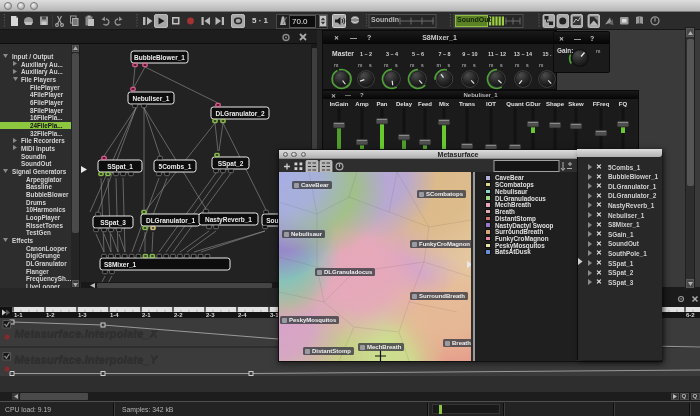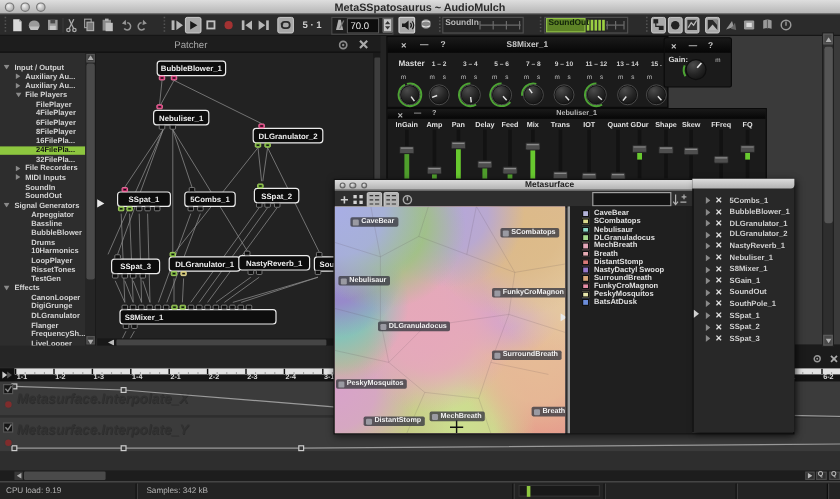--- a/index.html
+++ b/index.html
@@ -7,21 +7,20 @@
 #app{position:absolute;left:0;top:0;width:700px;height:416px;overflow:hidden;}
 .abs{position:absolute;}
 .tx{position:absolute;white-space:nowrap;}
 </style></head><body>
 <div id="app">
 
 <div class="abs" style="left:0;top:0;width:700px;height:12px;background:linear-gradient(#dedede,#b6b6b6);border-bottom:1px solid #7a7a7a;">
   <div class="abs" style="left:4px;top:2px;width:8px;height:8px;border-radius:50%;background:radial-gradient(circle at 35% 30%,#f2f2f2,#9a9a9a);border:1px solid #777;"></div>
   <div class="abs" style="left:17px;top:2px;width:8px;height:8px;border-radius:50%;background:radial-gradient(circle at 35% 30%,#f2f2f2,#9a9a9a);border:1px solid #777;"></div>
   <div class="abs" style="left:30px;top:2px;width:8px;height:8px;border-radius:50%;background:radial-gradient(circle at 35% 30%,#f2f2f2,#9a9a9a);border:1px solid #777;"></div>
-  <div class="tx" style="left:0;top:1px;width:700px;text-align:center;font-size:9px;font-weight:bold;color:#2a2a2a;">MetaSSpatosaurus ~ AudioMulch</div>
 </div>
 <svg class="abs" style="left:0;top:12px;" width="700" height="18" viewBox="0 0 700 18">
       <rect x="0" y="0" width="700" height="18" fill="#2b2b2b"></rect>
       <rect x="0" y="17" width="700" height="1" fill="#161616"></rect>
       <line x1="4.5" y1="2" x2="4.5" y2="16" stroke="#555" stroke-width="1.3" stroke-dasharray="1.2 1.6"></line>
       <g fill="#c8c8c8">
         <path d="M11 4 h5 l2 2 v8 h-7 z" fill="#d8d8d8"></path>
         <path d="M16 4 l2 2 h-2 z" fill="#888"></path>
       </g>
       <ellipse cx="28.5" cy="9" rx="4.5" ry="4" fill="#9a9a9a"></ellipse>
@@ -125,21 +124,20 @@
       <rect x="622" y="7" width="4.5" height="3.5" fill="#dcdcdc"></rect>
       <path d="M636 5 q3.5-1.5 7 0 v7 q-3.5-1.5-7 0 z" fill="#999"></path>
       <line x1="639.5" y1="4.5" x2="639.5" y2="12" stroke="#555" stroke-width="0.8"></line>
       <circle cx="655" cy="8.8" r="4" fill="none" stroke="#999" stroke-width="1.2"></circle>
       <line x1="655" y1="6" x2="655" y2="9.5" stroke="#999" stroke-width="1.2"></line>
     </svg>
     <div class="tx" style="left:371px;top:15.5px;font-size:7px;font-weight:bold;color:#b8b8b8;">SoundIn</div>
     <div class="tx" style="left:457px;top:15.5px;font-size:7px;font-weight:bold;color:#12240a;">SoundOut</div>
     <div class="abs" style="left:0;top:30px;width:318px;height:276px;background:#262626;"></div>
     <div class="abs" style="left:0;top:30px;width:318px;height:14px;background:#1d1d1d;border-bottom:1px solid #0d0d0d;"></div>
-    <div class="tx" style="left:0;top:33px;width:318px;text-align:center;font-size:8px;color:#a8a8a8;">Patcher</div>
     <svg class="abs" style="left:282px;top:33px;" width="28" height="9" viewBox="0 0 28 9">
       <circle cx="4" cy="4.5" r="3" fill="none" stroke="#8a8a8a" stroke-width="1.4"></circle>
       <circle cx="4" cy="4.5" r="1" fill="#8a8a8a"></circle>
       <path d="M18 1 l6 6 M24 1 l-6 6" stroke="#aaa" stroke-width="1.8"></path>
     </svg>
     <div class="abs" style="left:0;top:44px;width:80px;height:244px;background:#2d2d2d;border-right:1px solid #1a1a1a;overflow:hidden;" id="tree">
       <div class="tx" style="left:12px;top:8.9px;font-size:6.3px;font-weight:bold;color:#d4d4d4;">Input / Output</div>
       <svg class="abs" style="left:3px;top:10.1px;" width="5" height="4" viewBox="0 0 5 4">
         <path d="M0 0 h5 l-2.5 4 z" fill="#8a8a8a"></path>
       </svg>

